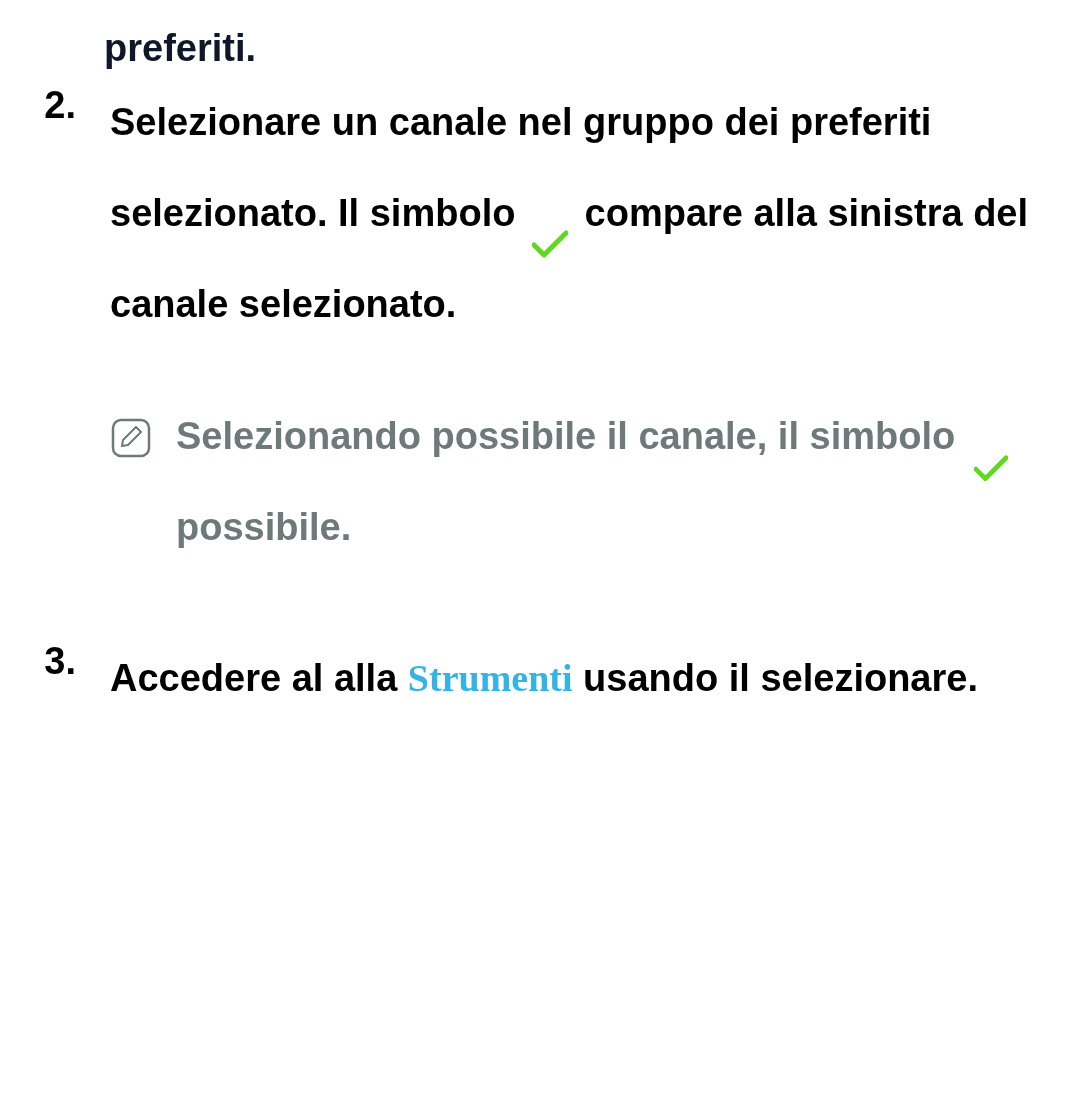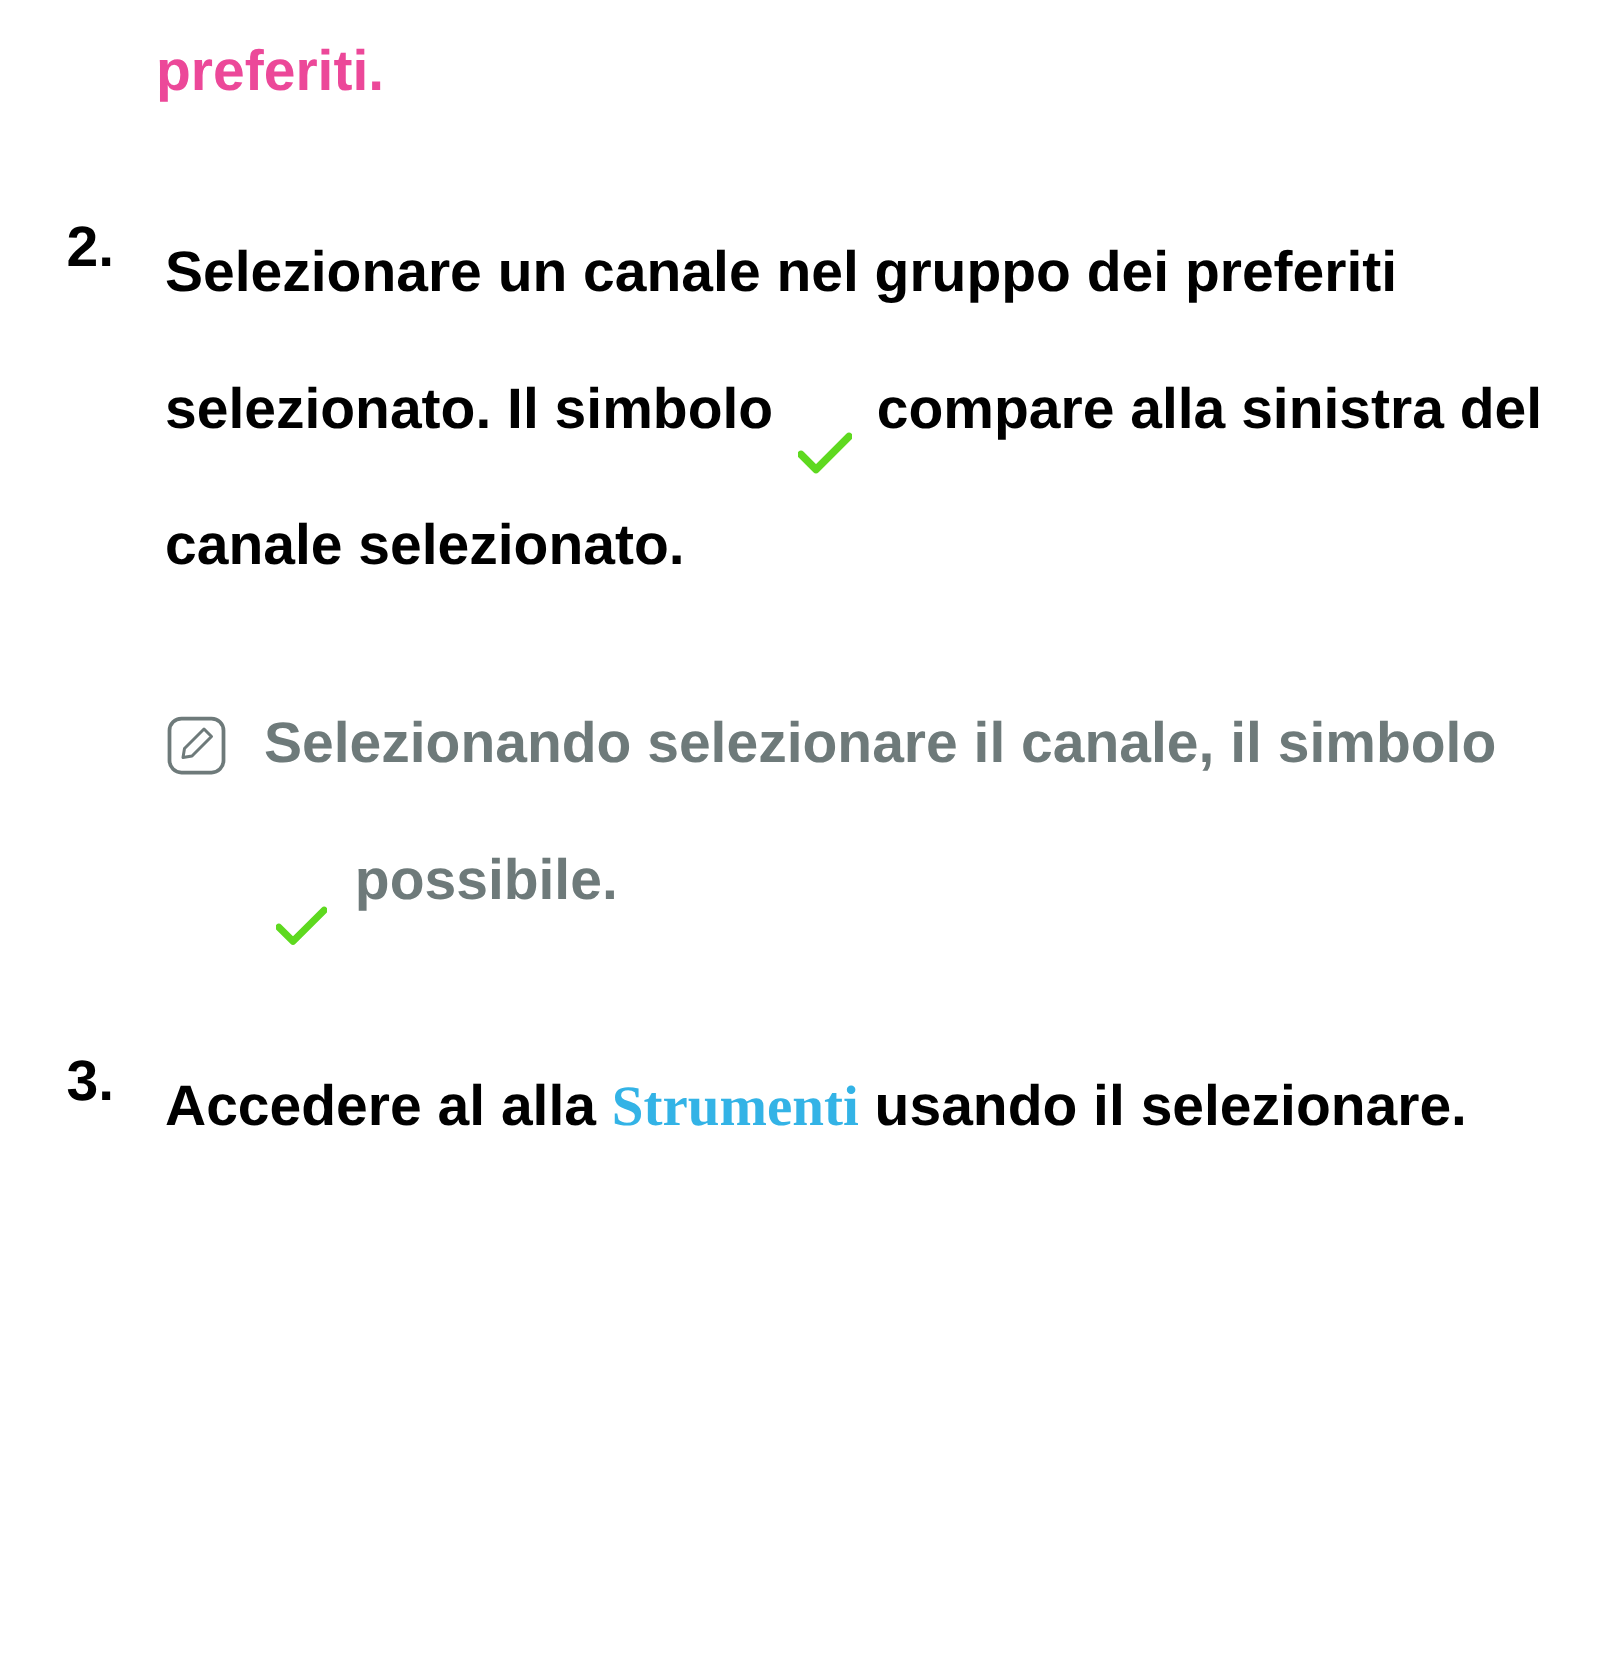--- a/index.html
+++ b/index.html
@@ -32,25 +32,24 @@
       flex: 1;
       font-size: 38px;
       font-weight: 600;
       color: #000000;
       line-height: 2.4;
       margin-left: 20px;
     }
     .orphan-text {
       font-size: 38px;
       font-weight: 600;
-      color: #ec4899;
+      color: #0f172a;
       line-height: 1.5;
       margin-left: 60px;
       padding-left: 14px;
-      margin-bottom: 60px;
     }
     .note-block {
       margin-top: 40px;
       margin-bottom: 50px;
       margin-left: 0;
     }
     .note-item {
       display: flex;
       align-items: flex-start;
       margin-bottom: 50px;
@@ -112,21 +111,21 @@
     <div class="note-block">
 
       <div class="note-item">
         <div class="note-icon-wrapper">
           <svg viewBox="0 0 42 42" xmlns="http://www.w3.org/2000/svg">
             <rect x="3" y="3" width="36" height="36" rx="8" ry="8" fill="none" stroke="#6e7a7a" stroke-width="2.5"></rect>
             <path d="M 26 10 L 31 15 L 18 28 L 12 29 L 13 23 Z" fill="none" stroke="#6e7a7a" stroke-width="2" stroke-linejoin="round"></path>
           </svg>
         </div>
         <div class="note-text">
-          <span>Selezionando selezionare il canale, il simbolo</span>
+          <span>Selezionando possibile il canale, il simbolo</span>
           <span class="check-icon-small">
             <svg viewBox="0 0 36 30" xmlns="http://www.w3.org/2000/svg">
               <path d="M 2 16 L 12 26 L 34 4" stroke="#5ed91f" stroke-width="5" fill="none" stroke-linecap="round" stroke-linejoin="round"></path>
             </svg>
           </span>
           <span>possibile.</span>
         </div>
       </div>
     </div>
   </div>

